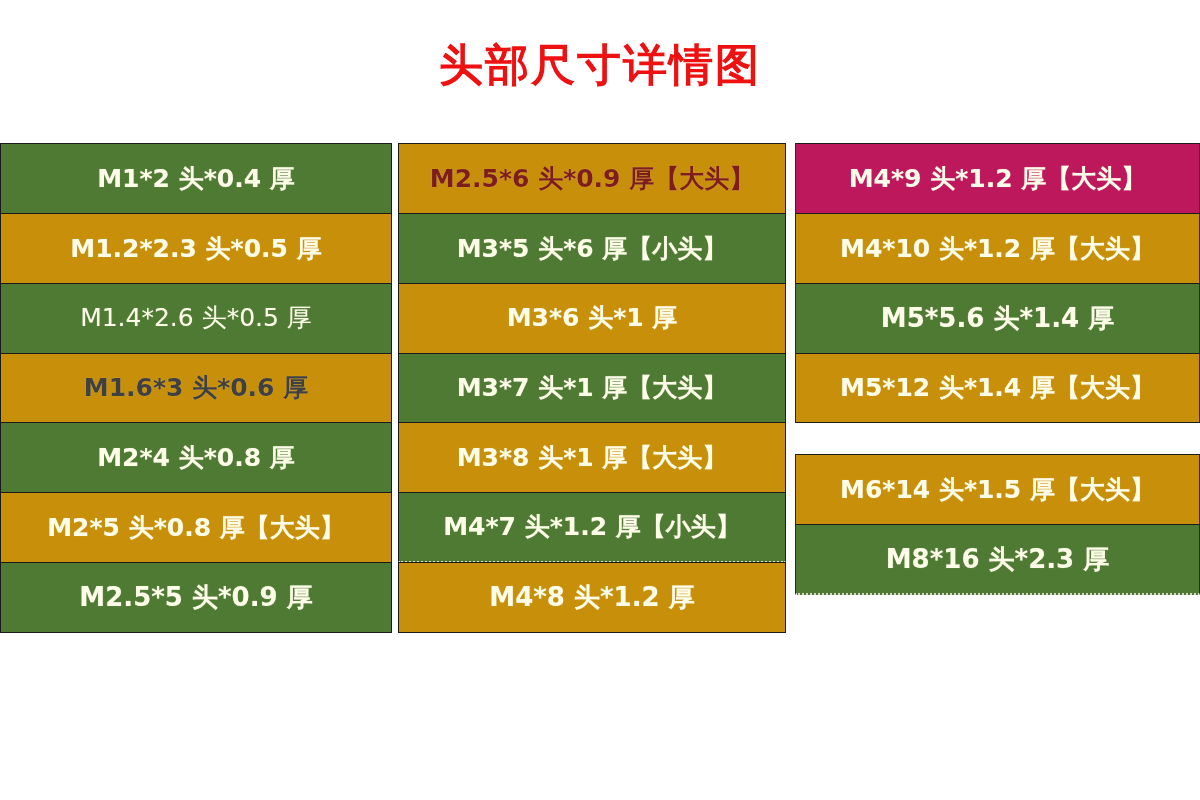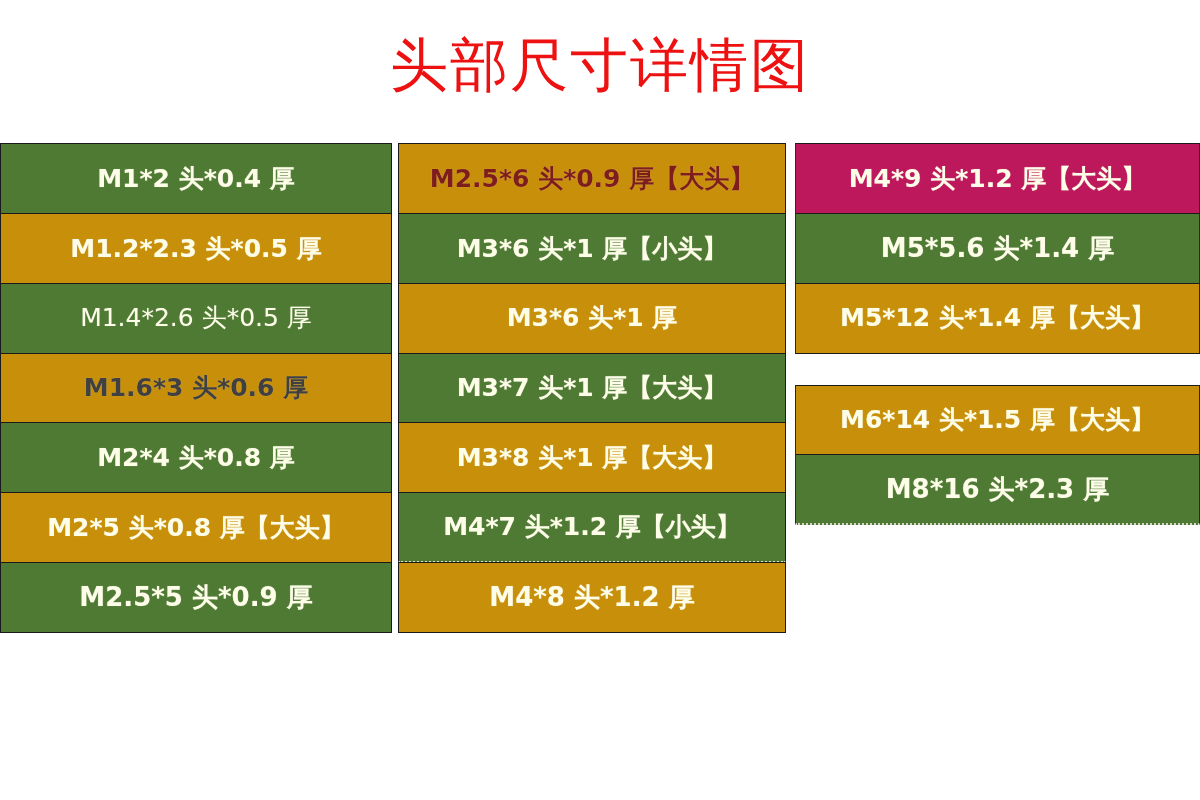--- a/index.html
+++ b/index.html
@@ -28,23 +28,23 @@
     left: 0;
     top: 22px;
     width: 1200px;
     height: 86px;
     display: flex;
     align-items: center;
     justify-content: center;
   }
   #page-title {
     color: #ee1111;
-    font-size: 58px;
+    font-size: 44px;
     line-height: 1;
-    font-weight: 400;
+    font-weight: 700;
     letter-spacing: 2px;
     white-space: nowrap;
     font-family: "DejaVu Sans", "Liberation Sans", sans-serif;
   }
 
   
   #size-table {
     position: absolute;
     left: 0;
     top: 143px;
@@ -139,21 +139,21 @@
       </div>
     </div>
 
     <div class="col-gap-a"></div>
 
     <div class="col col-2">
       <div class="cell bg-gold" style="background: rgb(200, 144, 10);">
         <span class="cell-text" style="color: #7f1d1d;">M2.5*6 头*0.9 厚【大头】</span>
       </div>
       <div class="cell bg-green" style="background: rgb(79, 122, 52);">
-        <span class="cell-text" style="color: rgb(253, 253, 232);">M3*6 头*1 厚【小头】</span>
+        <span class="cell-text" style="color: rgb(253, 253, 232);">M3*5 头*6 厚【小头】</span>
       </div>
       <div class="cell bg-gold" style="background: rgb(200, 144, 10);">
         <span class="cell-text" style="color: rgb(253, 253, 232);">M3*6 头*1 厚</span>
       </div>
       <div class="cell bg-green" style="background: rgb(79, 122, 52);">
         <span class="cell-text" style="color: rgb(253, 253, 232);">M3*7 头*1 厚【大头】</span>
       </div>
       <div class="cell bg-gold" style="background: rgb(200, 144, 10);">
         <span class="cell-text" style="color: rgb(253, 253, 232);">M3*8 头*1 厚【大头】</span>
       </div>
@@ -164,20 +164,23 @@
         <span class="cell-text big" style="color: rgb(253, 253, 232);">M4*8 头*1.2 厚</span>
       </div>
     </div>
 
     <div class="col-gap-b"></div>
 
     <div class="col col-3">
       <div class="cell bg-green" style="background: #be185d;">
         <span class="cell-text" style="color: rgb(253, 253, 232);">M4*9 头*1.2 厚【大头】</span>
       </div>
+      <div class="cell bg-gold" style="background: rgb(200, 144, 10);">
+        <span class="cell-text" style="color: rgb(253, 253, 232);">M4*10 头*1.2 厚【大头】</span>
+      </div>
       <div class="cell bg-green" style="background: rgb(79, 122, 52);">
         <span class="cell-text big" style="color: rgb(253, 253, 232);">M5*5.6 头*1.4 厚</span>
       </div>
       <div class="cell bg-gold" style="background: rgb(200, 144, 10);">
         <span class="cell-text" style="color: rgb(253, 253, 232);">M5*12 头*1.4 厚【大头】</span>
       </div>
       <div class="cell bg-gold" style="background: rgb(200, 144, 10); margin-top: 32px;">
         <span class="cell-text" style="color: rgb(253, 253, 232);">M6*14 头*1.5 厚【大头】</span>
       </div>
       <div class="cell bg-green sep-dotted-bottom" style="background: rgb(79, 122, 52);">

